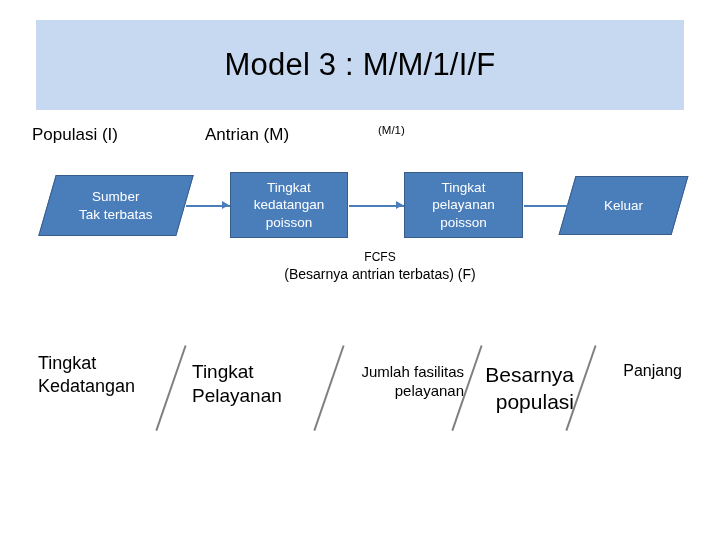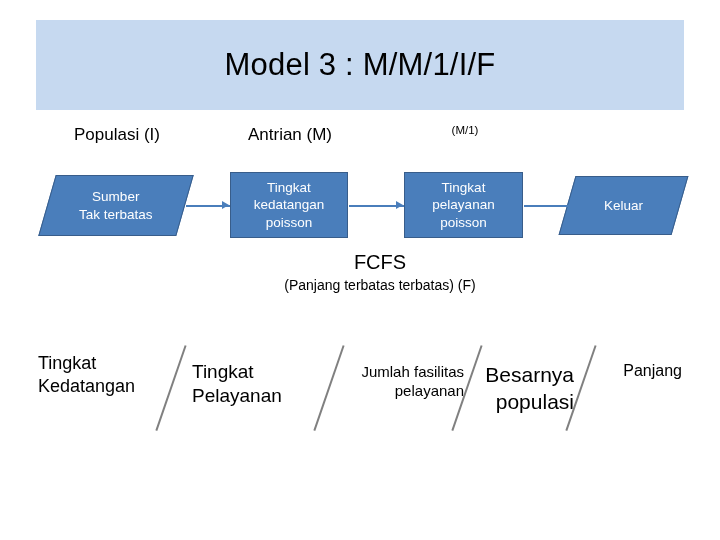--- a/index.html
+++ b/index.html
@@ -36,21 +36,20 @@
     font-size: 31px;
     color: #000000;
     font-weight: normal;
     letter-spacing: 0.2px;
     white-space: nowrap;
   }
 
   
   .col-caption {
     position: absolute;
-    text-align: center;
     color: #000000;
     line-height: 1.15;
   }
   .cap-populasi {
     left: 32px;
     top: 125px;
     width: 170px;
     font-size: 17px;
   }
   .cap-antrian {
@@ -137,21 +136,21 @@
   
   .fcfs-block {
     position: absolute;
     left: 190px;
     top: 249px;
     width: 380px;
     text-align: center;
     color: #000000;
     line-height: 1.35;
   }
-  .fcfs-line1 { font-size: 20px; }
+  .fcfs-line1 { font-size: 12px; }
   .fcfs-line2 { font-size: 14px; }
 
   
   .legend-item {
     position: absolute;
     color: #000000;
     line-height: 1.28;
   }
   .lg-kedatangan {
     left: 38px;
@@ -244,21 +243,21 @@
   <div class="connector conn-1"></div>
   <div class="arrowhead arrow-1"></div>
 
   <div class="connector conn-2"></div>
   <div class="arrowhead arrow-2"></div>
 
   <div class="connector conn-3"></div>
 
   <div class="fcfs-block">
     <div class="fcfs-line1">FCFS</div>
-    <div class="fcfs-line2">(Panjang terbatas terbatas) (F)</div>
+    <div class="fcfs-line2">(Besarnya antrian terbatas) (F)</div>
   </div>
 
   <div class="legend-item lg-kedatangan">
     <div>Tingkat</div>
     <div>Kedatangan</div>
   </div>
 
   <div class="slash slash-1"></div>
 
   <div class="legend-item lg-pelayanan">

